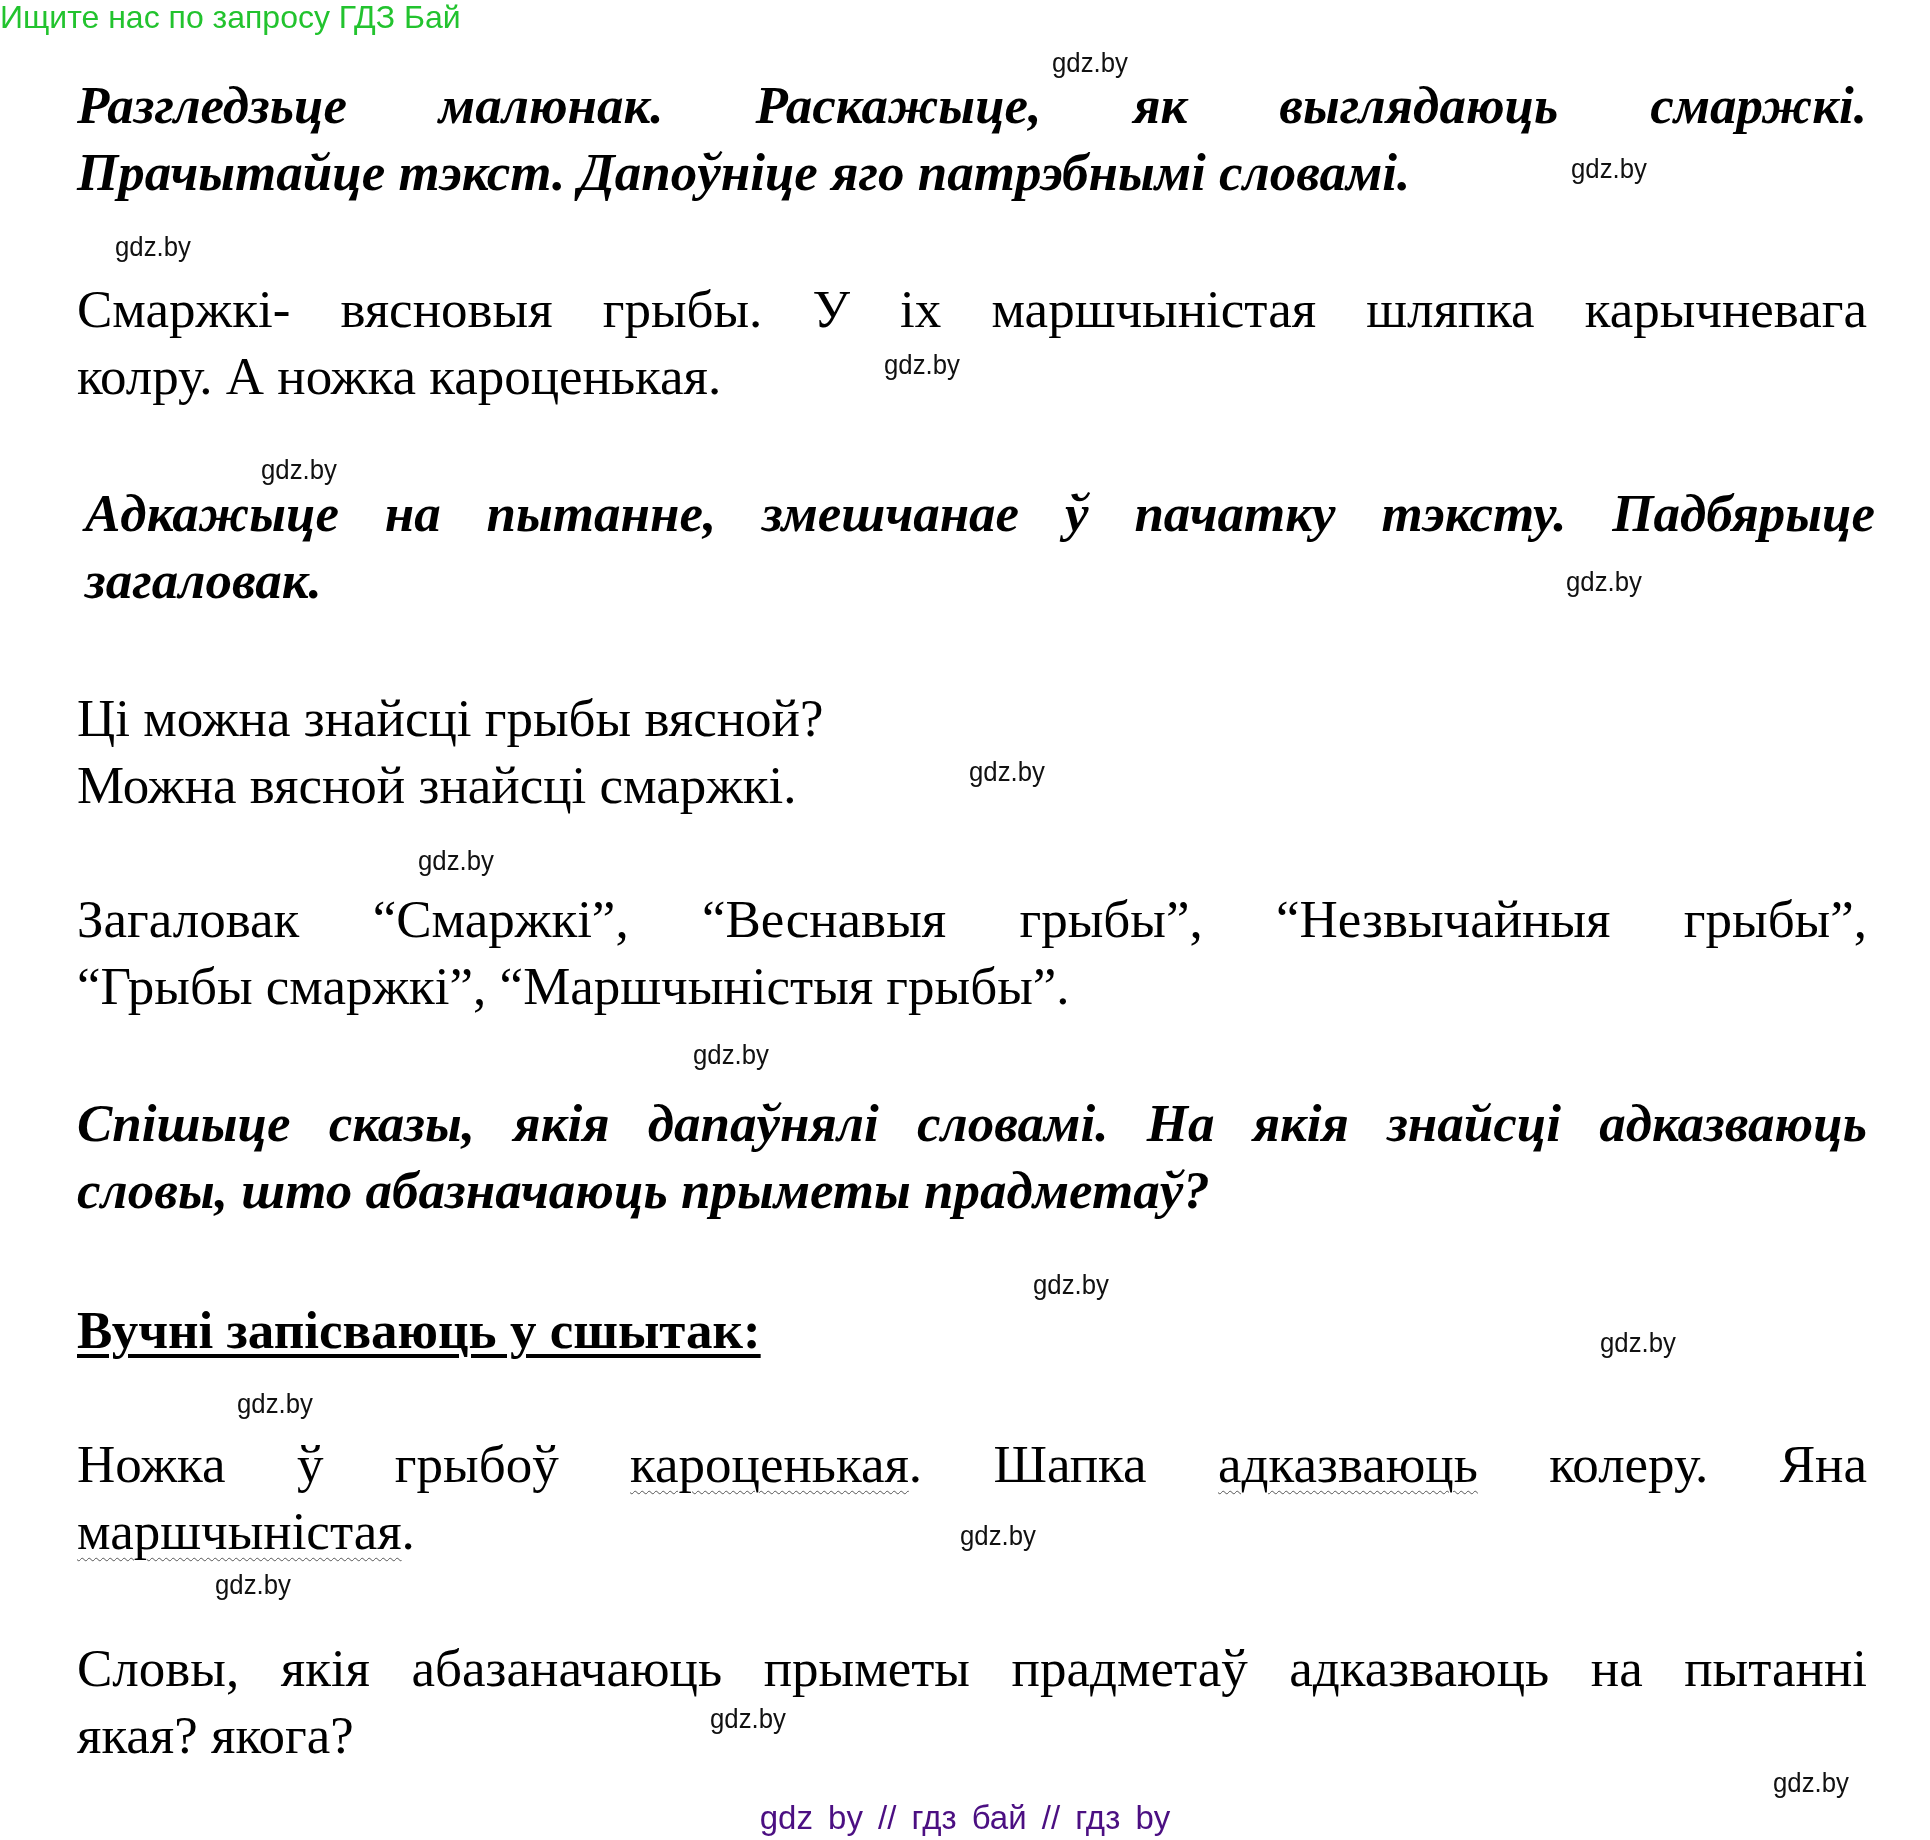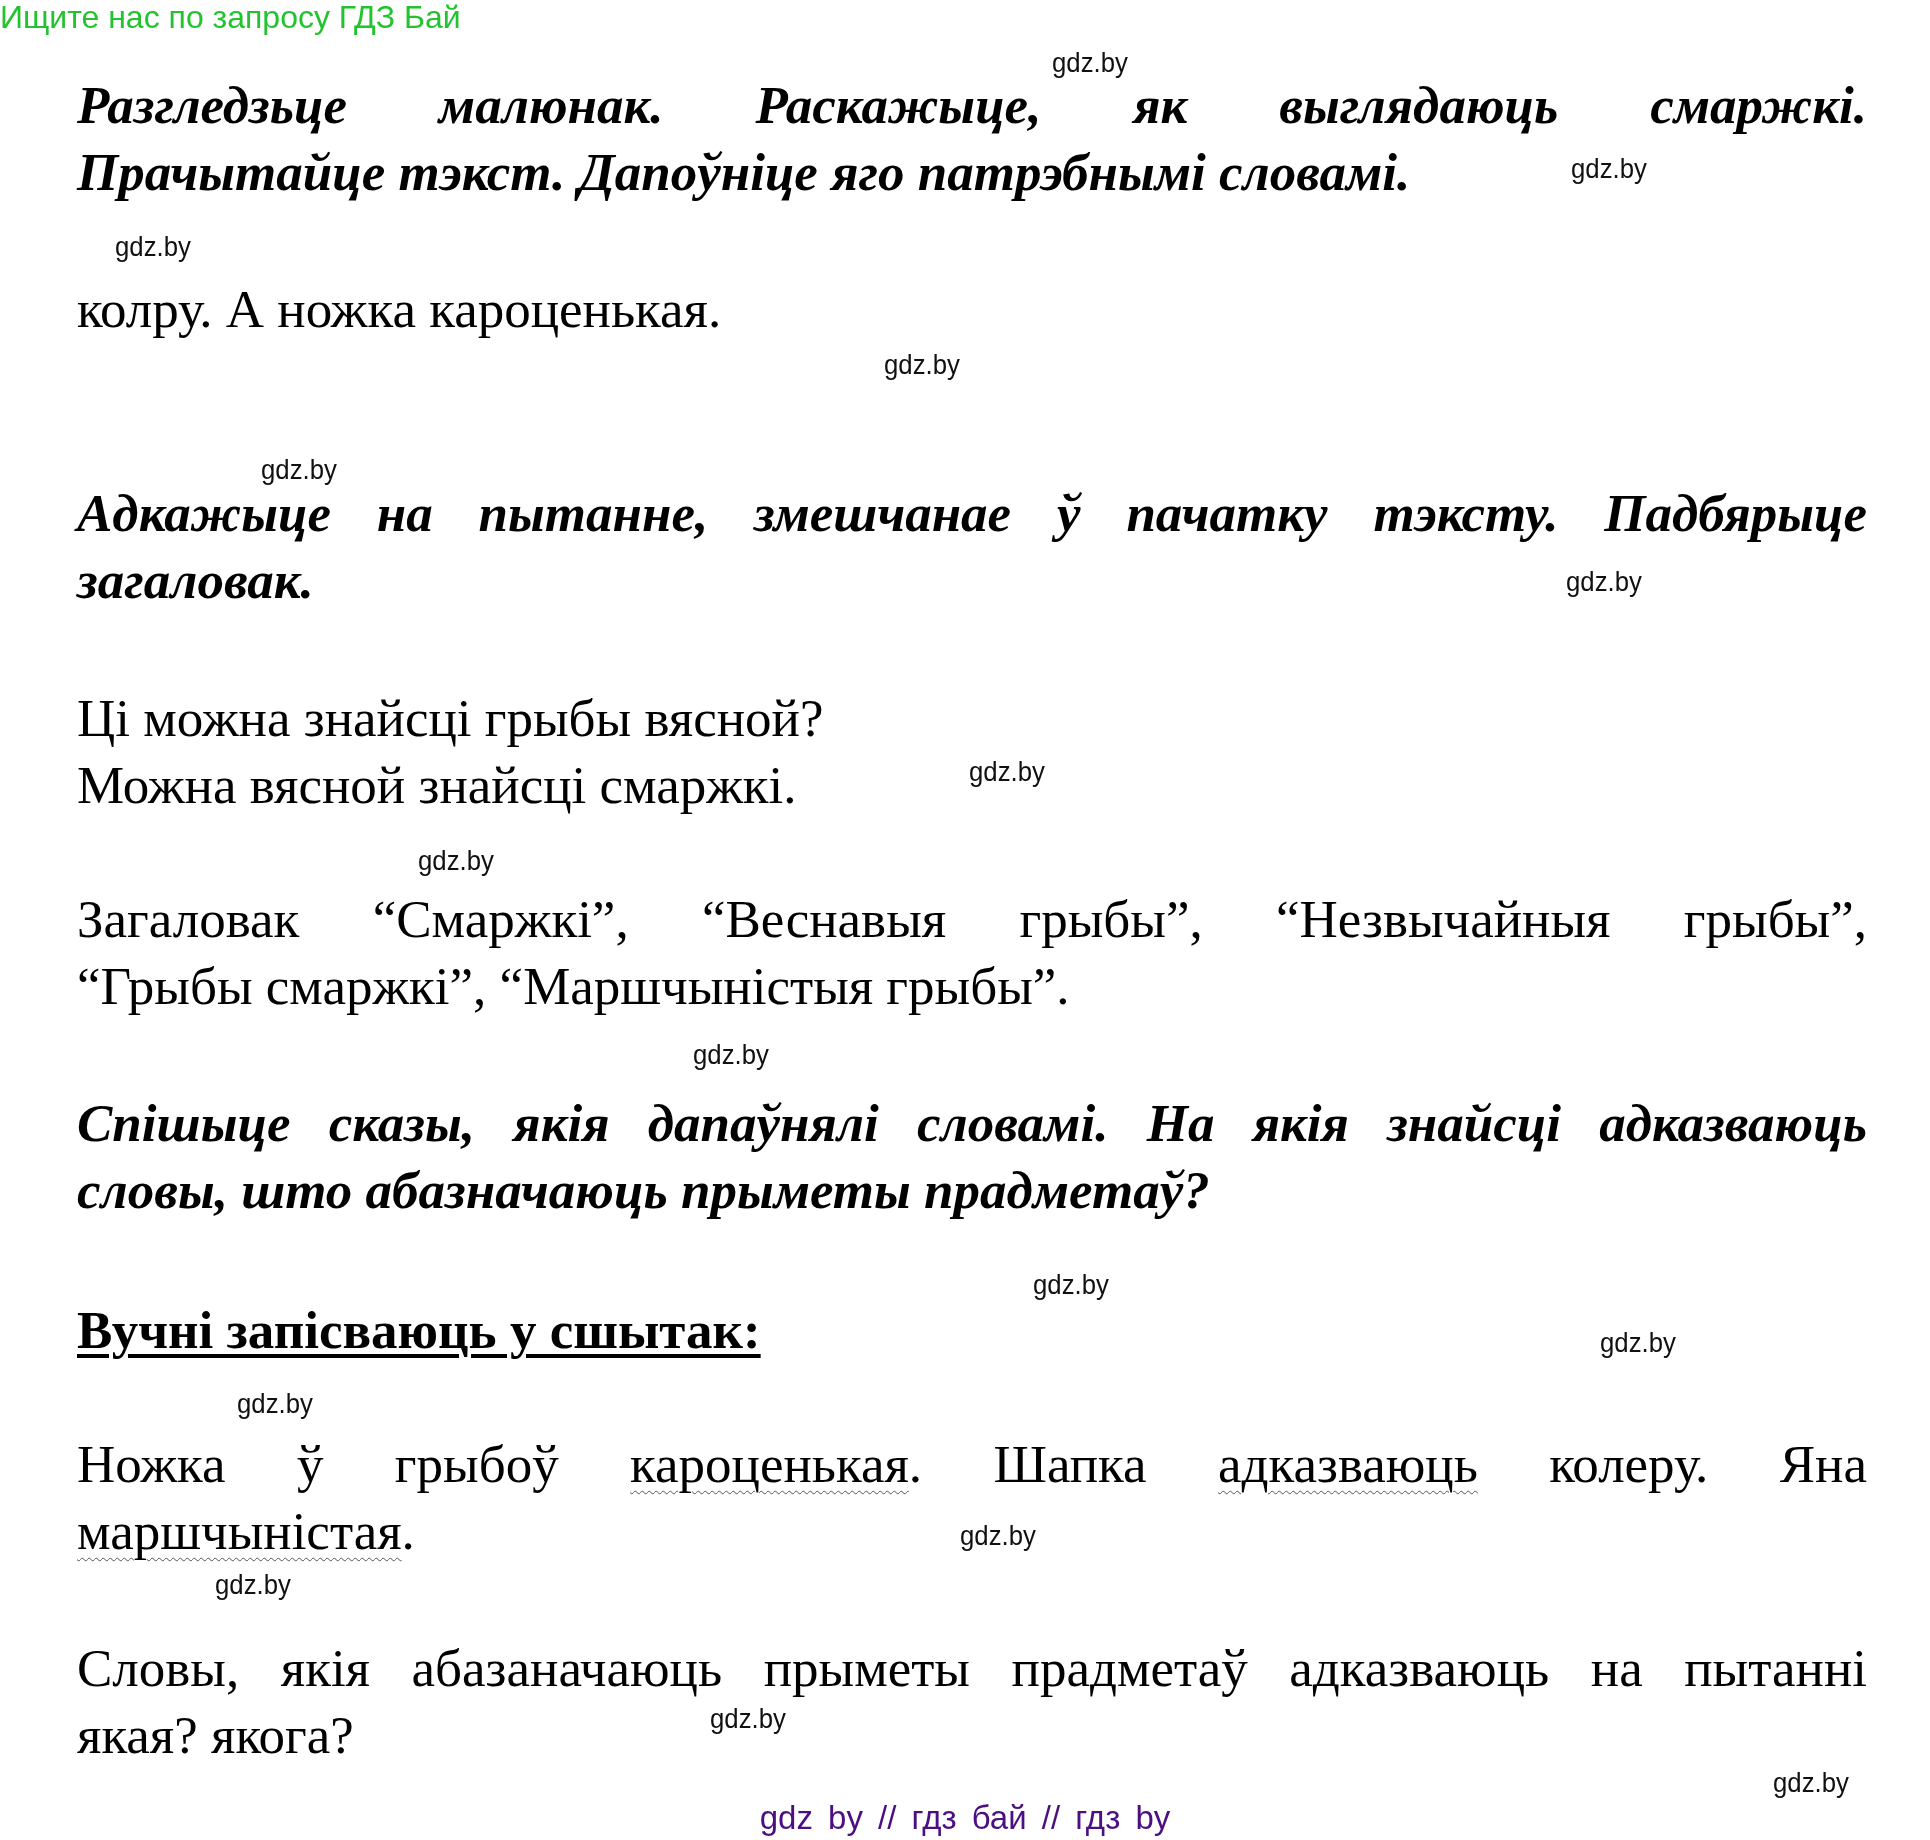--- a/index.html
+++ b/index.html
@@ -52,24 +52,25 @@
 <div class="abs wm" style="left:215px; top:1570px;">gdz.by</div>
 <div class="abs wm" style="left:710px; top:1704px;">gdz.by</div>
 <div class="abs wm" style="left:1773px; top:1768px;">gdz.by</div>
 
 <div class="abs block instr" style="top:72px;">
   <span class="line spread">Разгледзьце малюнак. Раскажыце, як выглядаюць смаржкі.</span>
   <span class="line">Прачытайце тэкст. Дапоўніце яго патрэбнымі словамі.</span>
 </div>
 
 <div class="abs block plain" style="top:276px;">
+  <span class="line spread">Смаржкі- вясновыя грыбы. У іх маршчыністая шляпка карычневага</span>
   <span class="line">колру. А ножка кароценькая.</span>
 </div>
 
-<div class="abs block instr" style="top:480px;">
+<div class="abs block instr" style="top:480px;margin-left:8px;">
   <span class="line spread">Адкажыце на пытанне, змешчанае ў пачатку тэксту. Падбярыце</span>
   <span class="line">загаловак.</span>
 </div>
 
 <div class="abs block plain" style="top:685px;">
   <span class="line">Ці можна знайсці грыбы вясной?</span>
   <span class="line">Можна вясной знайсці смаржкі.</span>
 </div>
 
 <div class="abs block plain" style="top:886px;">

